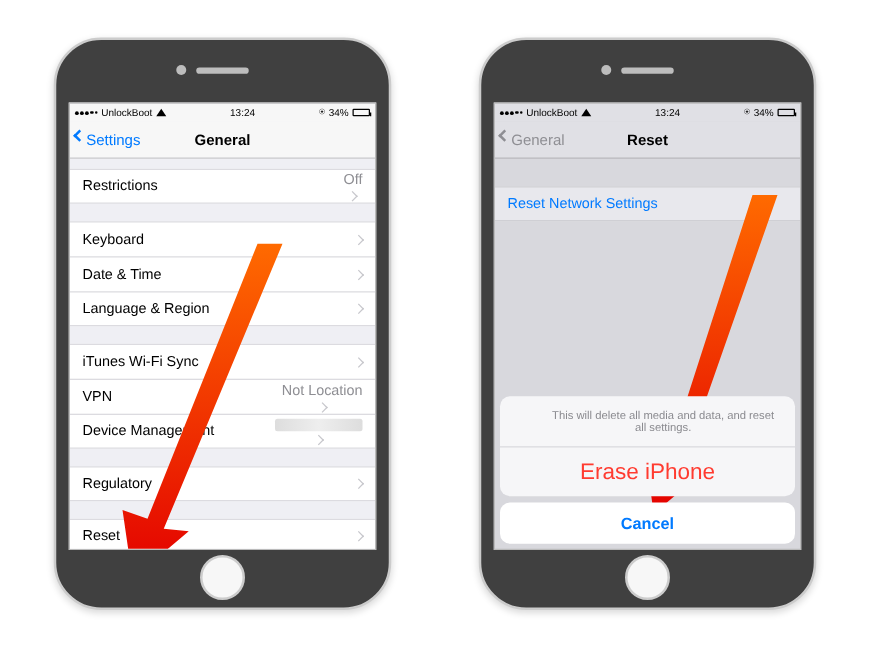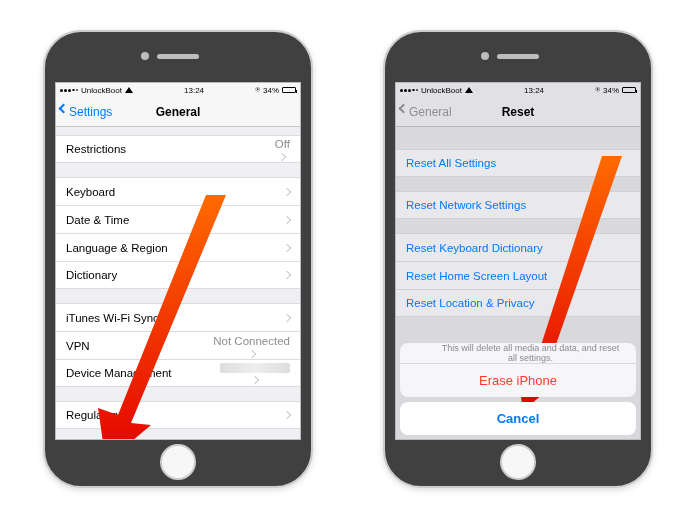--- a/index.html
+++ b/index.html
@@ -174,29 +174,29 @@
     left: 4px;
     right: 4px;
   }
   .sheet-top {
     background: #f6f6f8;
     border-radius: 8px;
     overflow: hidden;
     text-align: center;
   }
   .sheet-msg {
-    padding: 0 12px;
+    padding: 10px 12px;
     font-size: 9px;
     color: #8a8a8f;
     margin-left: 25px;
   }
   .sheet-btn {
     border-top: 1px solid #d9d9dd;
     padding: 9px 11px;
-    font-size: 13px;
+    font-size: 18px;
     color: #ff3b30;
   }
   .sheet-cancel {
     margin-top: 5px;
     background: #fff;
     border-radius: 8px;
     text-align: center;
     padding: 9px 0;
     font-size: 13px;
     font-weight: 600;
@@ -258,38 +258,32 @@
             <span class="val">
               <span class="chev-right"></span>
             </span>
           </div>
         <div class="row">
             <span>Language &amp; Region</span>
             <span class="val">
               <span class="chev-right"></span>
             </span>
           </div>
-        <div class="row">
-            <span>Dictionary</span>
-            <span class="val">
-              <span class="chev-right"></span>
-            </span>
-          </div>
       </div>
       <div class="group">
         <div class="row">
             <span>iTunes Wi-Fi Sync</span>
             <span class="val">
               <span class="chev-right"></span>
             </span>
           </div>
         <div class="row">
             <span>VPN</span>
             <span class="val">
-              <span>Not Connected</span>
+              <span>Not Location</span>
               <span class="chev-right"></span>
             </span>
           </div>
         <div class="row">
             <span>Device Management</span>
             <span class="val">
               <span class="blur"></span>
               <span class="chev-right"></span>
             </span>
           </div>
@@ -350,38 +344,24 @@
     </div>
     <div class="navbar">
       <div class="back">
         <span class="chev-left"></span>
         <span>General</span>
       </div>
       <span class="title">Reset</span>
     </div>
     <div class="content">
       <div class="group" style="margin-top:22px;">
-        <div class="row">
-            <span>Reset All Settings</span>
-          </div>
       </div>
       <div class="group">
         <div class="row">
             <span>Reset Network Settings</span>
-          </div>
-      </div>
-      <div class="group">
-        <div class="row">
-            <span>Reset Keyboard Dictionary</span>
-          </div>
-        <div class="row">
-            <span>Reset Home Screen Layout</span>
-          </div>
-        <div class="row">
-            <span>Reset Location &amp; Privacy</span>
           </div>
       </div>
     </div>
 
     <svg class="arrow-svg" style="left:0;top:0;" width="250" height="400">
       <defs>
           <linearGradient id="g2" x1="0" y1="0" x2="0" y2="1">
             <stop offset="0" stop-color="#ff6a00"></stop>
             <stop offset="1" stop-color="#e30000"></stop>
           </linearGradient>

